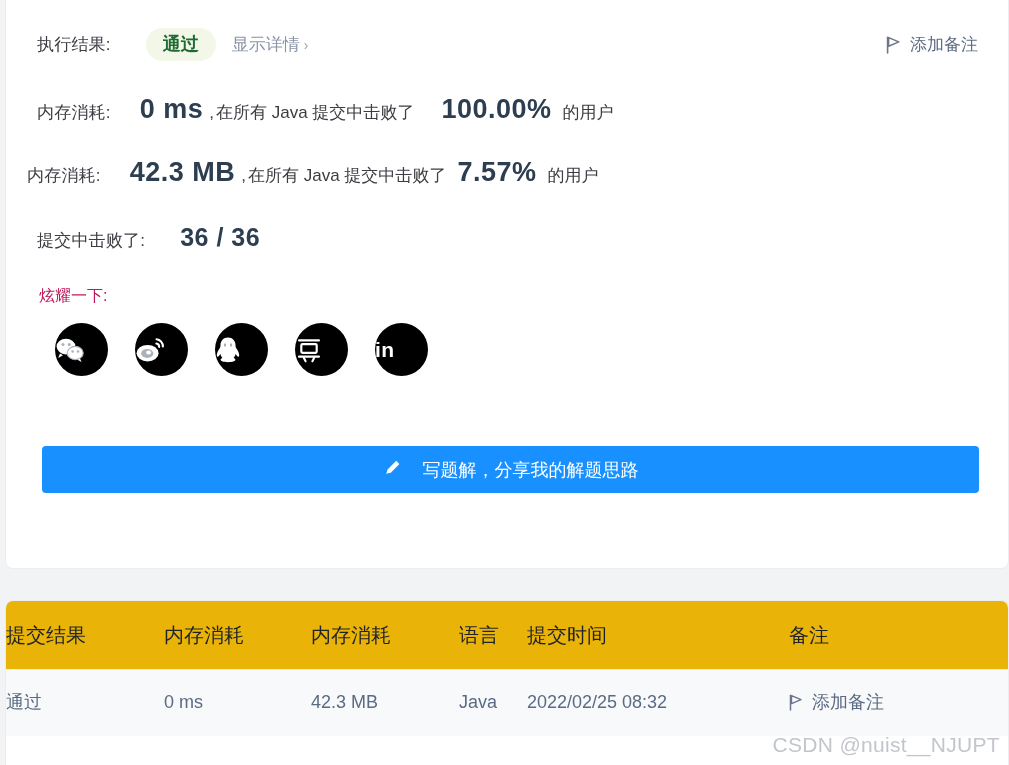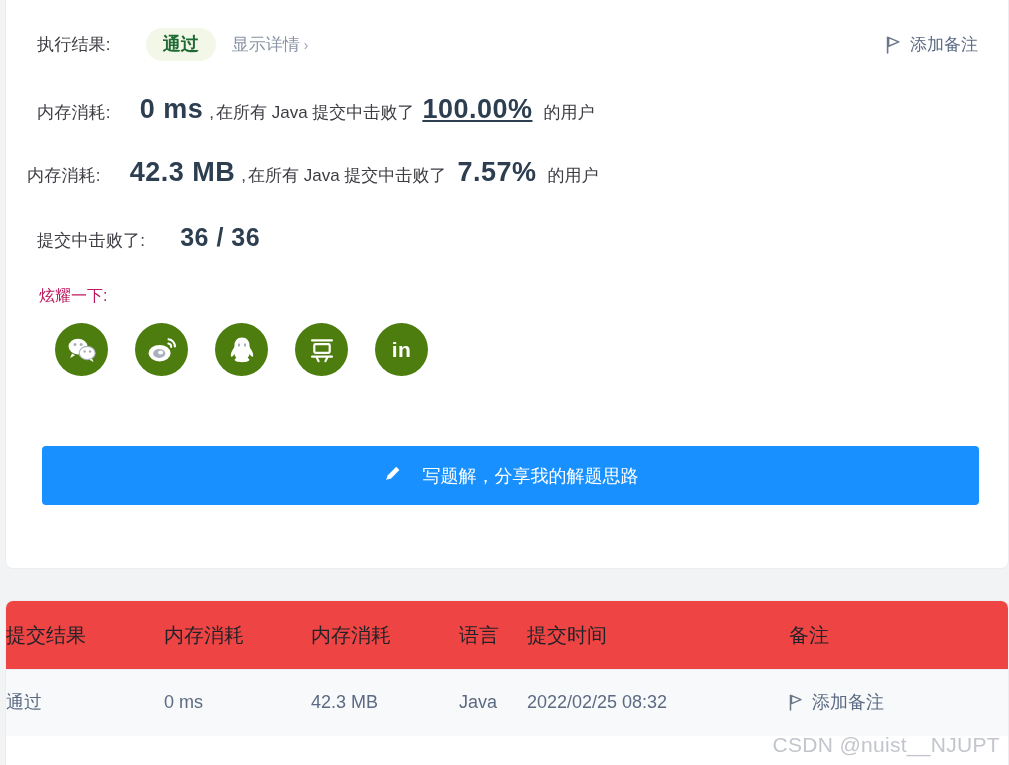--- a/index.html
+++ b/index.html
@@ -119,39 +119,38 @@
     position: absolute;
     left: 49px;
     top: 331px;
     display: flex;
     gap: 27px;
   }
   .share-btn {
     width: 53px;
     height: 53px;
     border-radius: 50%;
-    background: #4d7c0f;
-    display: flex;
-    align-items: center;
-    justify-content: center;
+    background: #000000;
+    display: flex;
+    align-items: center;
     cursor: pointer;
   }
   .share-btn svg { display: block; }
   .share-btn .glyph {
     color: #ffffff;
     font-weight: bold;
   }
 
   
   #write-solution-button {
     position: absolute;
     left: 36px;
     top: 454px;
     width: 937px;
-    height: 59px;
+    height: 47px;
     background: #1890ff;
     border: none;
     border-radius: 4px;
     color: #ffffff;
     font-size: 18px;
     font-family: inherit;
     display: flex;
     align-items: center;
     justify-content: center;
     gap: 21px;
@@ -163,21 +162,21 @@
     width: 100%;
     border-collapse: collapse;
     table-layout: fixed;
   }
   table.sub-table th {
     text-align: left;
     font-size: 20px;
     font-weight: normal;
     color: #1f2329;
     padding: 21px 0 20px 0;
-    background: #ef4444;
+    background: #eab308;
     border-bottom: 1px solid #eceef1;
   }
   table.sub-table td {
     font-size: 18px;
     color: #5c6b83;
     padding: 20px 0 22px 0;
     background: #f7f9fa;
     vertical-align: middle;
   }
   td.status-pass { color: #5bb85c; }
@@ -231,21 +230,21 @@
       </svg>
     </span>
     <span>添加备注</span>
   </div>
 
   <div class="res-row" style="left:31px; top:102px;">
     <span class="res-label">内存消耗:</span>
     <span class="res-big" style="margin-left:29px;">0 ms</span>
     <span class="res-mid" style="margin-left:6px;">,</span>
     <span class="res-mid" style="margin-left:2px;">在所有 Java 提交中击败了</span>
-    <span class="res-big" style="margin-left:8px;text-decoration:underline;">100.00%</span>
+    <span class="res-big" style="margin-left:27px;">100.00%</span>
     <span class="res-mid" style="margin-left:11px;">的用户</span>
   </div>
 
   <div class="res-row" style="left:21px; top:165px;">
     <span class="res-label">内存消耗:</span>
     <span class="res-big" style="margin-left:29px;">42.3 MB</span>
     <span class="res-mid" style="margin-left:6px;">,</span>
     <span class="res-mid" style="margin-left:2px;">在所有 Java 提交中击败了</span>
     <span class="res-big" style="margin-left:11px;">7.57%</span>
     <span class="res-mid" style="margin-left:11px;">的用户</span>

